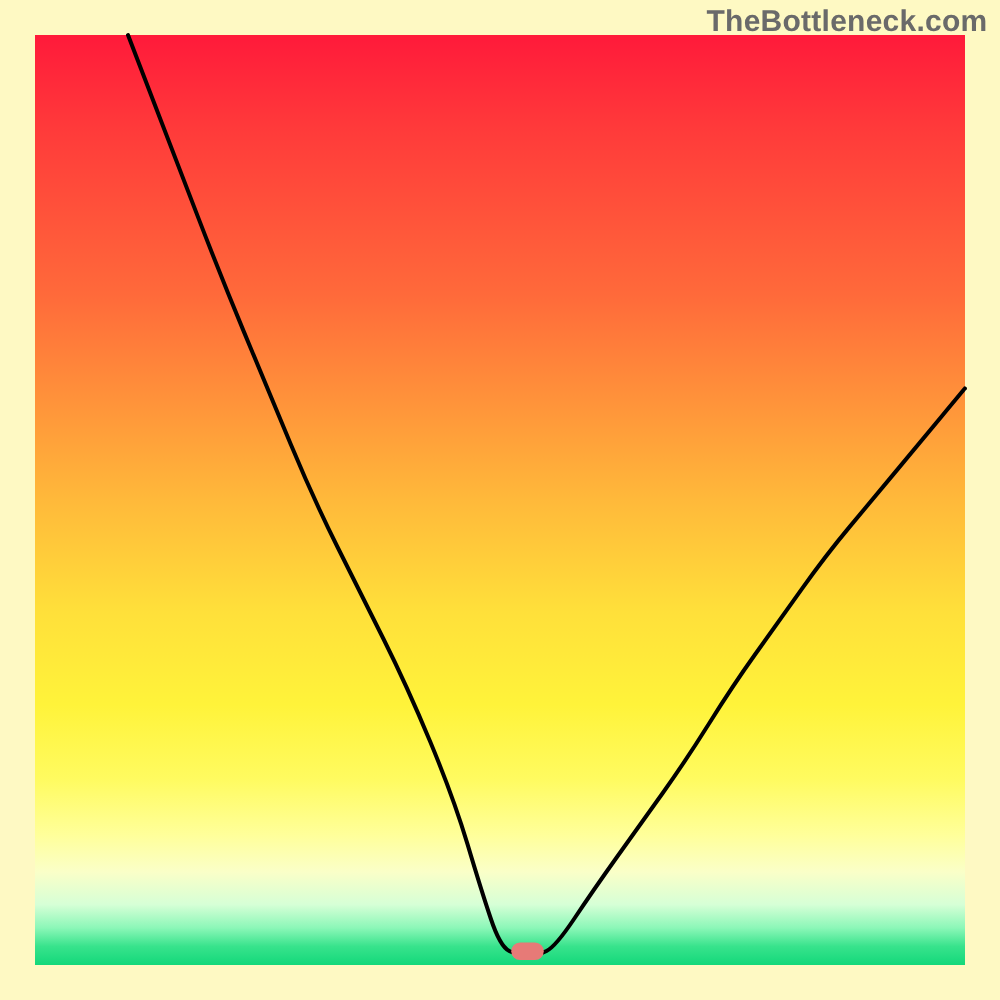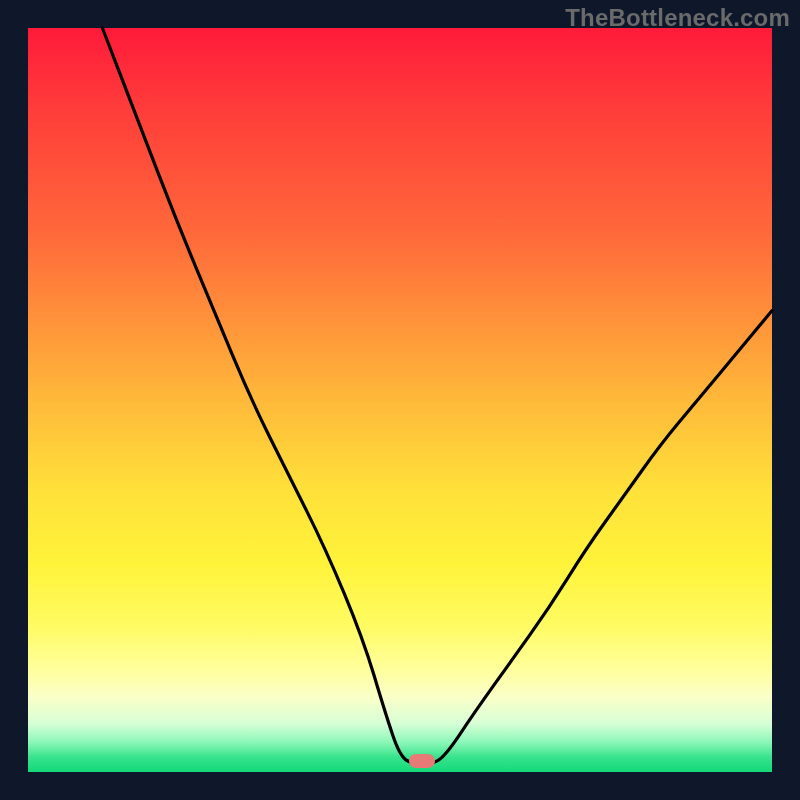--- a/index.html
+++ b/index.html
@@ -10,21 +10,21 @@
     background: #000;
     overflow: hidden;
     font-family: Arial, Helvetica, sans-serif;
   }
   .frame {
     position: absolute;
     left: 0;
     top: 0;
     width: 800px;
     height: 800px;
-    background: #0f172a;
+    background: #fef9c3;
   }
   .plot {
     position: absolute;
     left: 28px;
     top: 28px;
     width: 744px;
     height: 744px;
     background: linear-gradient(to bottom,
       #ff1a3a 0%,
       #ff3a3a 10%,

